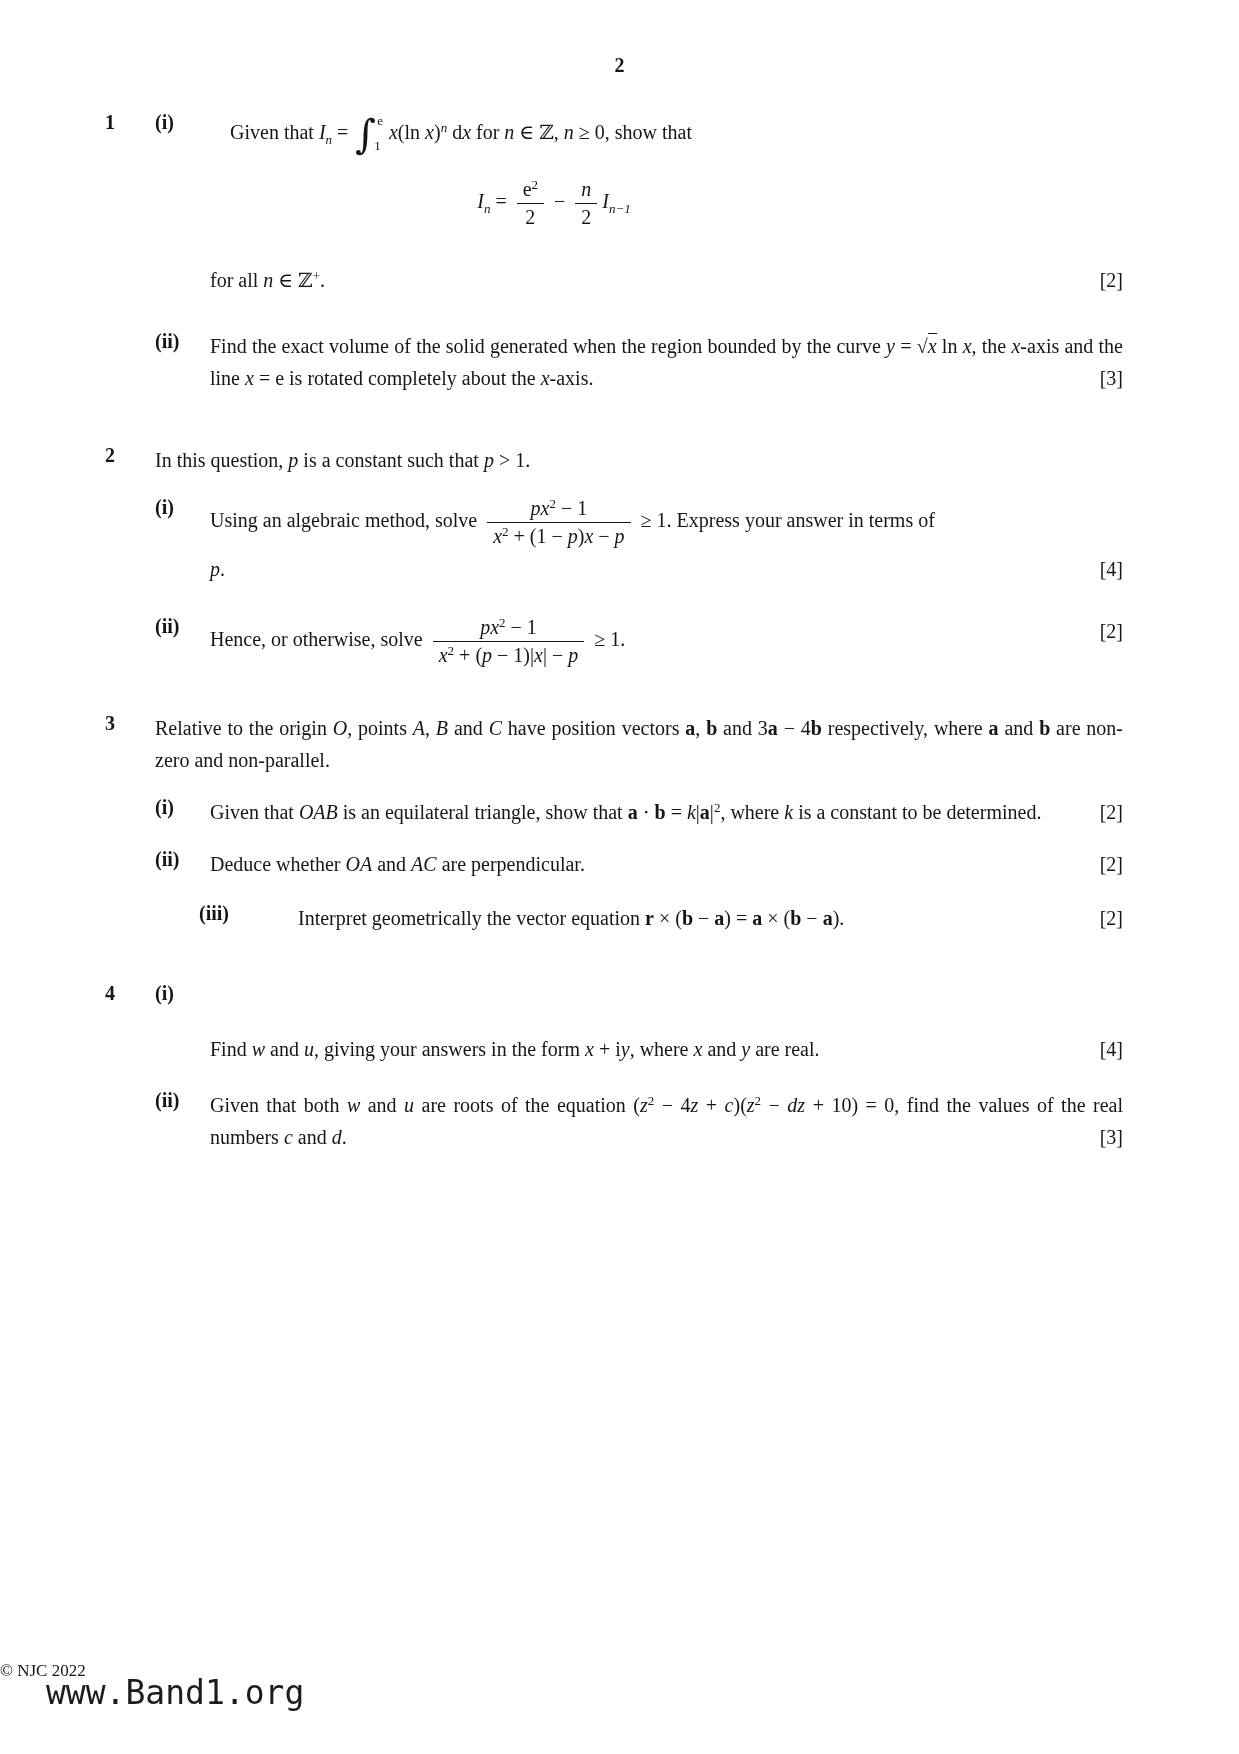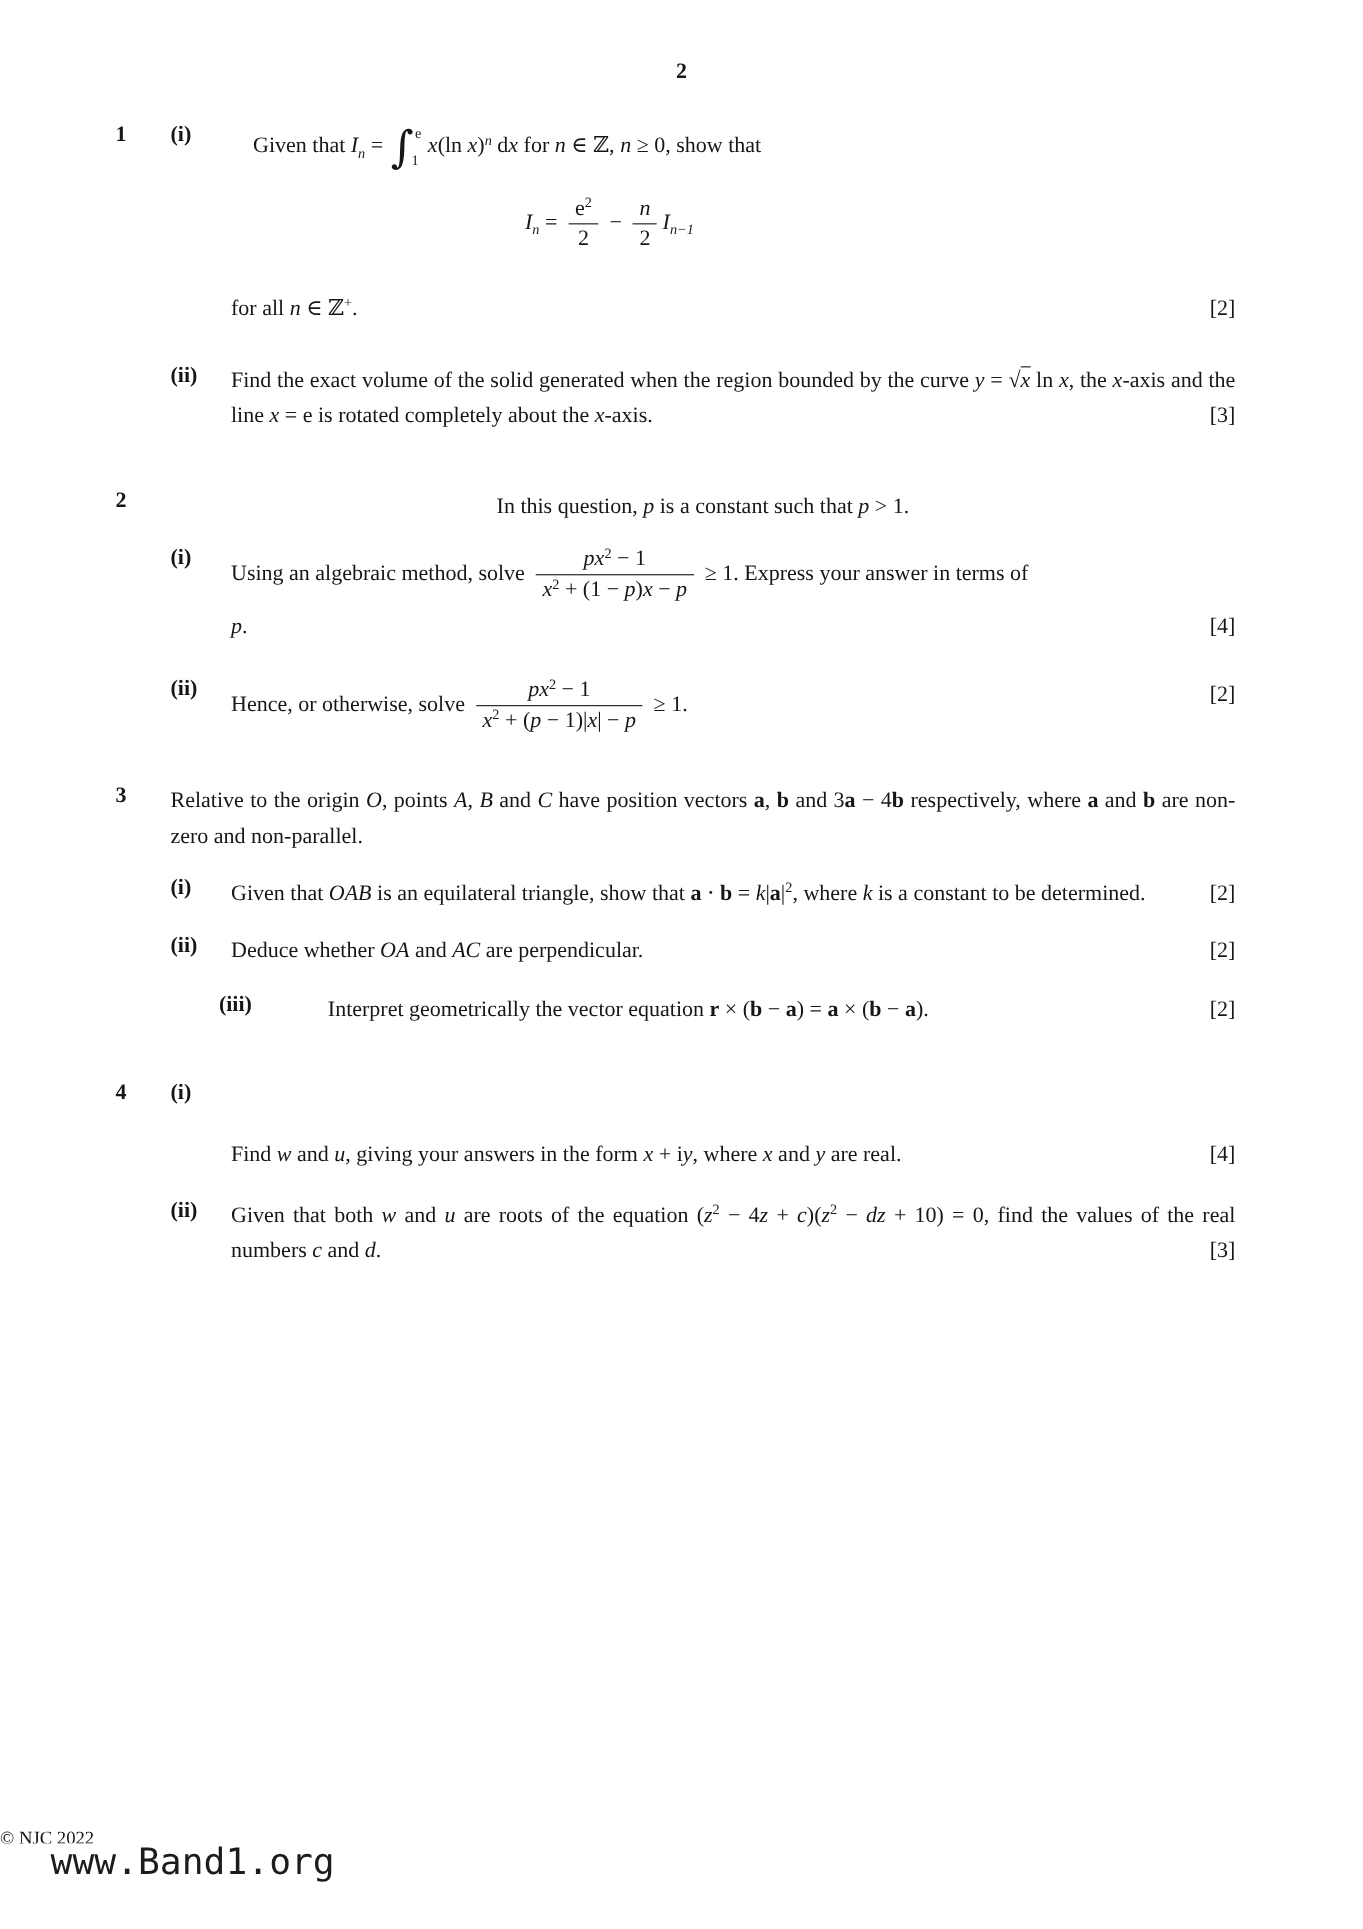--- a/index.html
+++ b/index.html
@@ -78,21 +78,21 @@
   <div class="qrow g34">
     <div class="qnum"></div>
     <div class="plabel">(ii)</div>
     <div class="qbody">
       <span>Find the exact volume of the solid generated when the region bounded by the curve </span><span class="it">y</span><span> = </span><span>√</span><span class="rad it">x</span><span> ln </span><span class="it">x</span><span>, the </span><span class="it">x</span><span>-axis and the line </span><span class="it">x</span><span> = e is rotated completely about the </span><span class="it">x</span><span>-axis.</span><span class="marks-f">[3]</span>
     </div>
   </div>
 
   <div class="qrow g50">
     <div class="qnum">2</div>
-    <div class="qbody" style="text-align:center;">
+    <div class="qbody" style="text-align:left;">
       <span>In this question, </span><span class="it">p</span><span> is a constant such that </span><span class="it">p</span><span> &gt; 1.</span>
     </div>
   </div>
 
   <div class="qrow g20">
     <div class="qnum"></div>
     <div class="plabel">(i)</div>
     <div class="qbody" style="text-align:left;">
       <span>Using an algebraic method, solve </span><span class="frac"><span class="fnum"><span class="it">p</span><span class="it">x</span><span class="sp">2</span><span> − 1</span></span><span class="fden"><span class="it">x</span><span class="sp">2</span><span> + (1 − </span><span class="it">p</span><span>)</span><span class="it">x</span><span> − </span><span class="it">p</span></span></span><span> ≥ 1.  Express your answer in terms of</span>
     </div>

